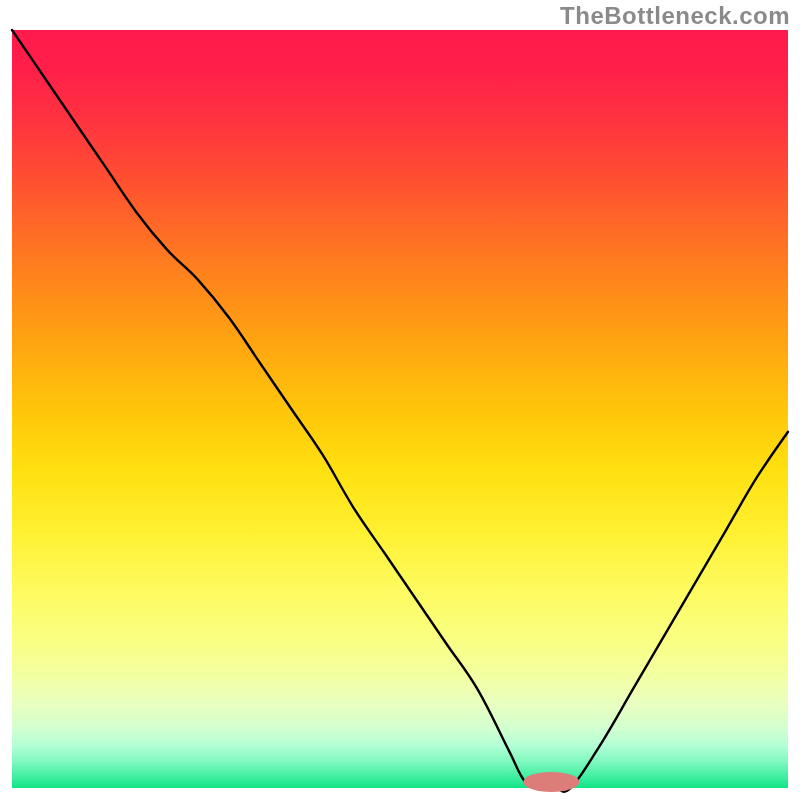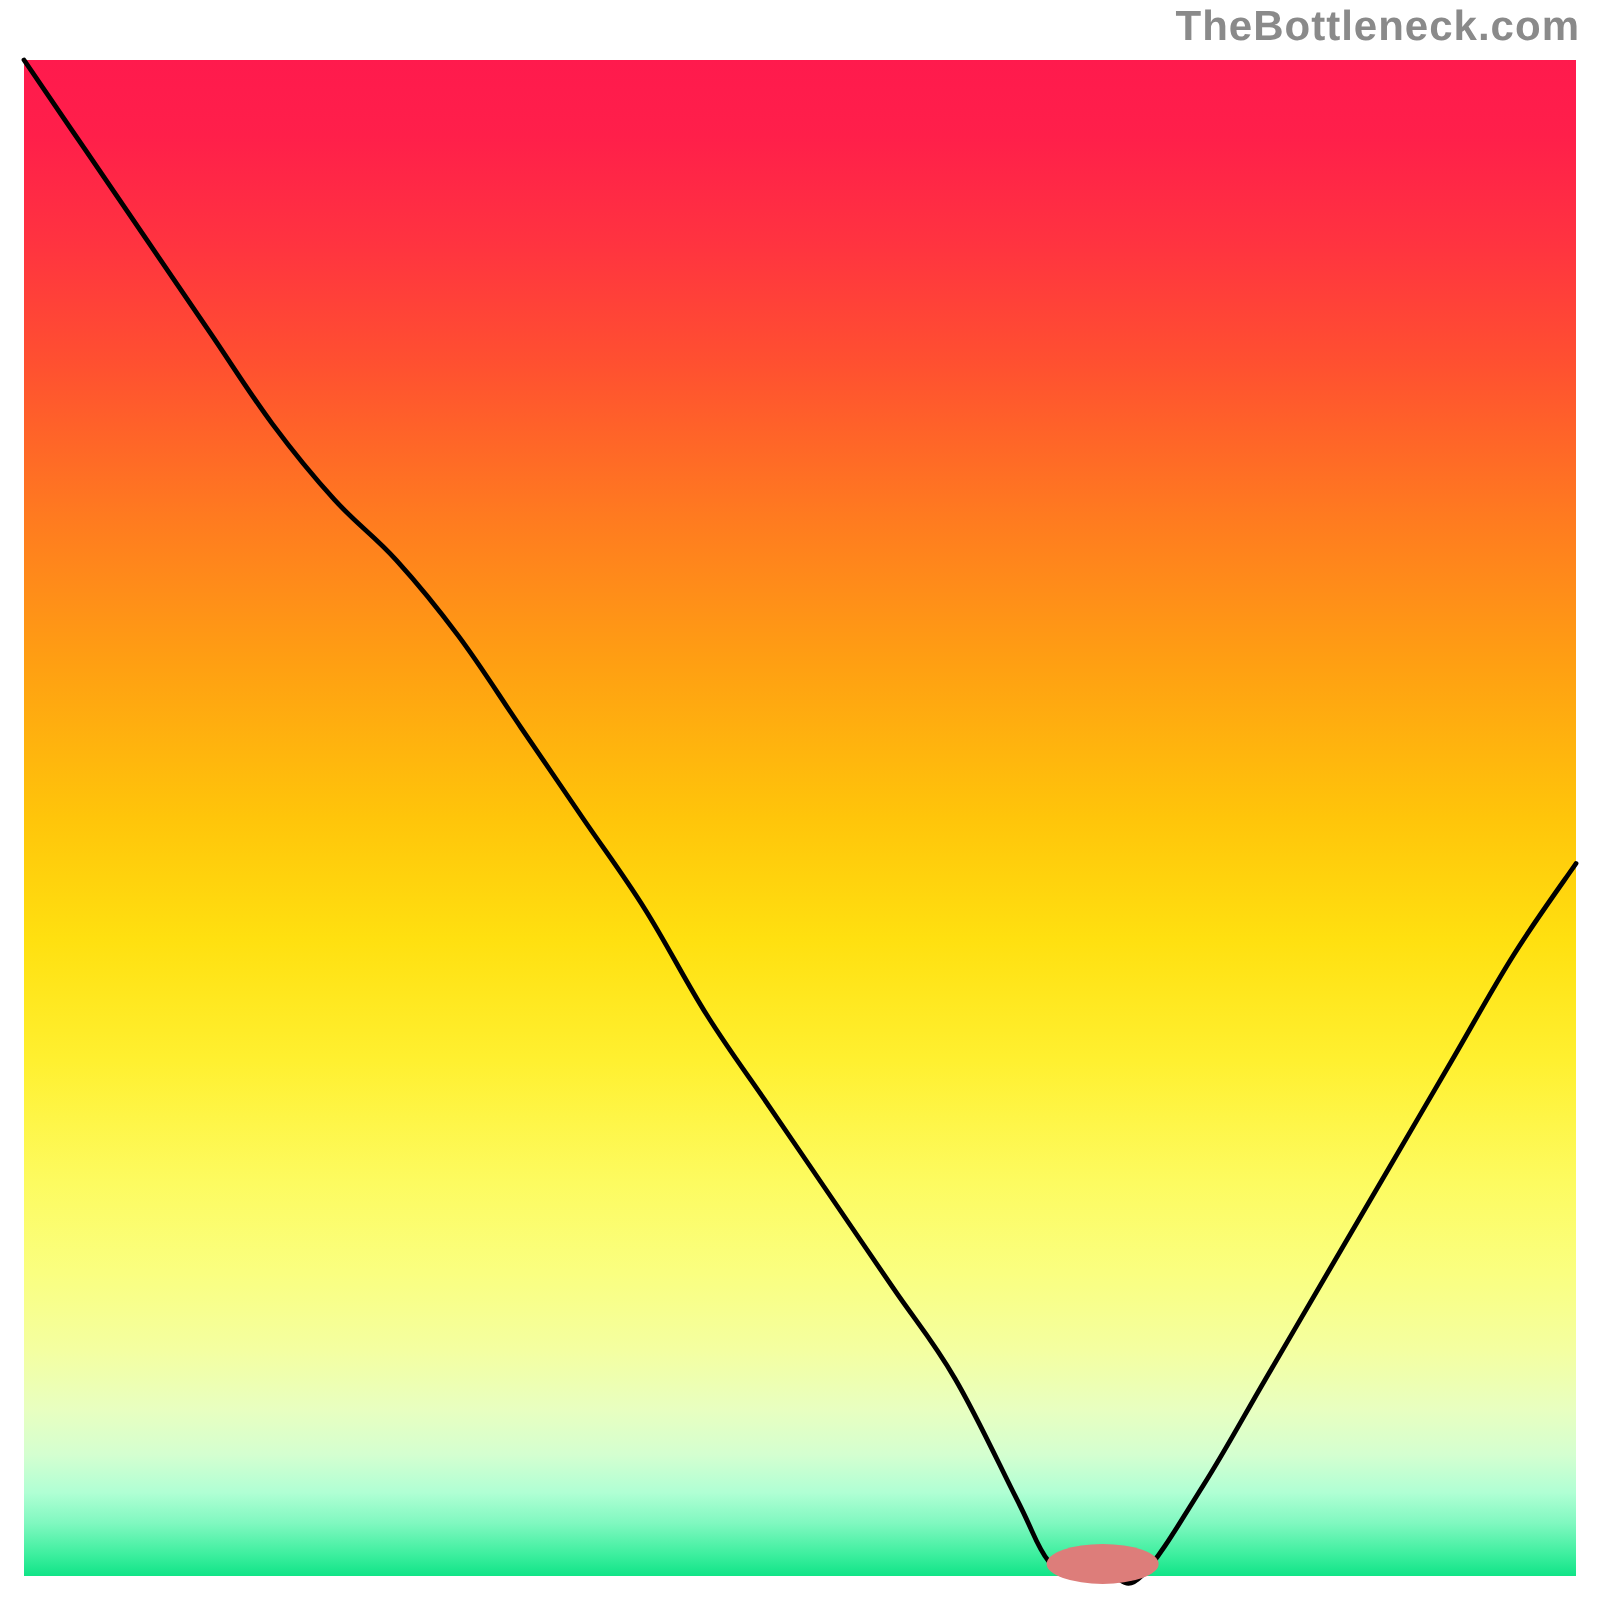--- a/index.html
+++ b/index.html
@@ -13,21 +13,21 @@
   }
   .stage {
     position: relative;
     width: 800px;
     height: 800px;
   }
   .attribution {
     position: absolute;
     top: 2px;
     right: 10px;
-    font-size: 21px;
+    font-size: 24px;
     font-weight: 600;
     letter-spacing: 0.5px;
     color: #8a8a8a;
     user-select: none;
   }
   svg.plot {
     position: absolute;
     left: 0;
     top: 0;
     width: 800px;

